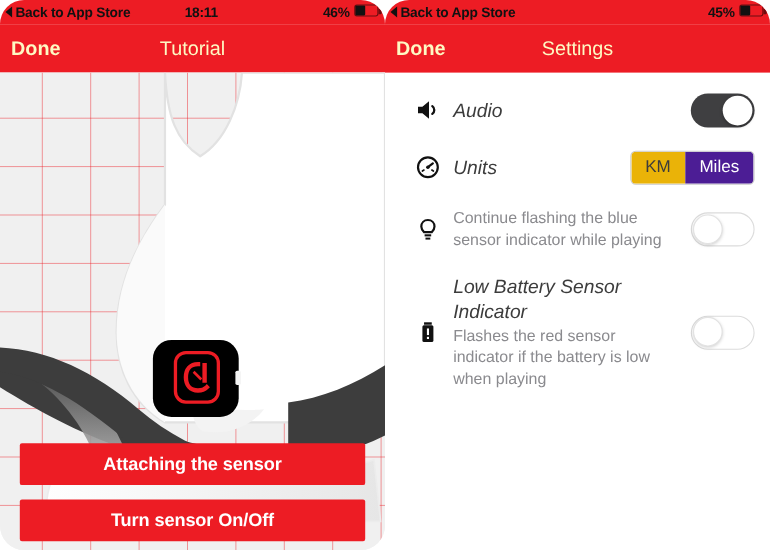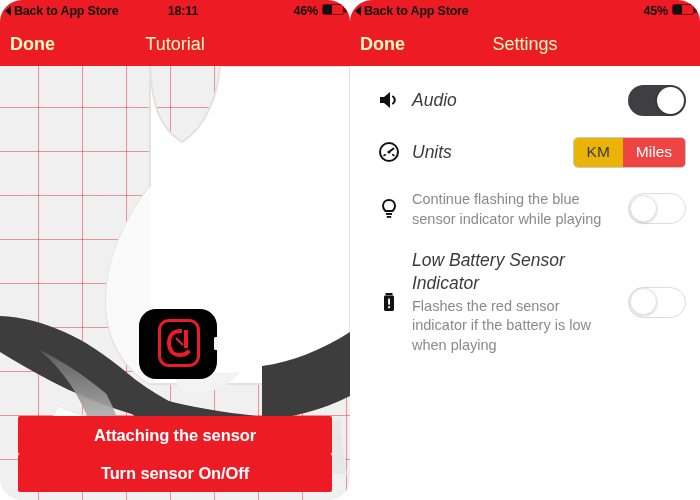--- a/index.html
+++ b/index.html
@@ -56,21 +56,21 @@
   }
   .device .screenbox{
     position:absolute; left:19px; top:10px; width:42px; height:48px;
     border:3px solid #ED1C24; border-radius:11px;
   }
   .device .btn{
     position:absolute; right:-2px; top:28px; width:5px; height:13px;
     background:#f4f4f4; border-radius:1.5px;
   }
   .tut-buttons{ position:absolute; left:0; right:0; bottom:8px; z-index:8;
-                display:flex; flex-direction:column; padding:0 18px; }
+                display:flex; flex-direction:column; gap:13px; padding:0 18px; }
   .redbtn{
     background:#ED1C24; color:#fff; border:none; height:38px; border-radius:2px;
     font-size:16.5px; font-weight:bold; font-family:"Liberation Sans", sans-serif;
     cursor:pointer; letter-spacing:-.1px;
   }
 
   
   .set-body{ flex:1 1 auto; background:#fff; padding-top:8px; overflow:hidden; }
   .row{ display:flex; align-items:flex-start; padding:10px 14px 10px 16px; min-height:52px; }
   .row .ico{ width:46px; flex:0 0 46px; display:flex; justify-content:center;
@@ -88,21 +88,21 @@
   .toggle .knob{ position:absolute; top:2px; width:27px; height:27px; border-radius:50%;
                  background:#fff; box-shadow:0 1px 3px rgba(0,0,0,.35); }
   .toggle.on .knob{ right:2px; }
   .toggle.off .knob{ left:0.5px; top:0.5px; border:1.4px solid #e2e2e2;
                      box-shadow:0 1px 3px rgba(0,0,0,.18); }
 
   .seg{ display:flex; border:1.5px solid #c9c9c9; border-radius:5px;
         overflow:hidden; height:31px; font-size:15.5px; }
   .seg div{ display:flex; align-items:center; justify-content:center;
             padding:0 13px; cursor:pointer; }
-  .seg .sel{ background:#ef4444; color:#fff; }
+  .seg .sel{ background:#4c1d95; color:#fff; }
   .seg .unsel{ background:#eab308; color:#3c3c3c; }
 </style>
 </head>
 <body>
 
 <div class="screens">
 
   <div class="phone">
 
     <div class="statusbar">

